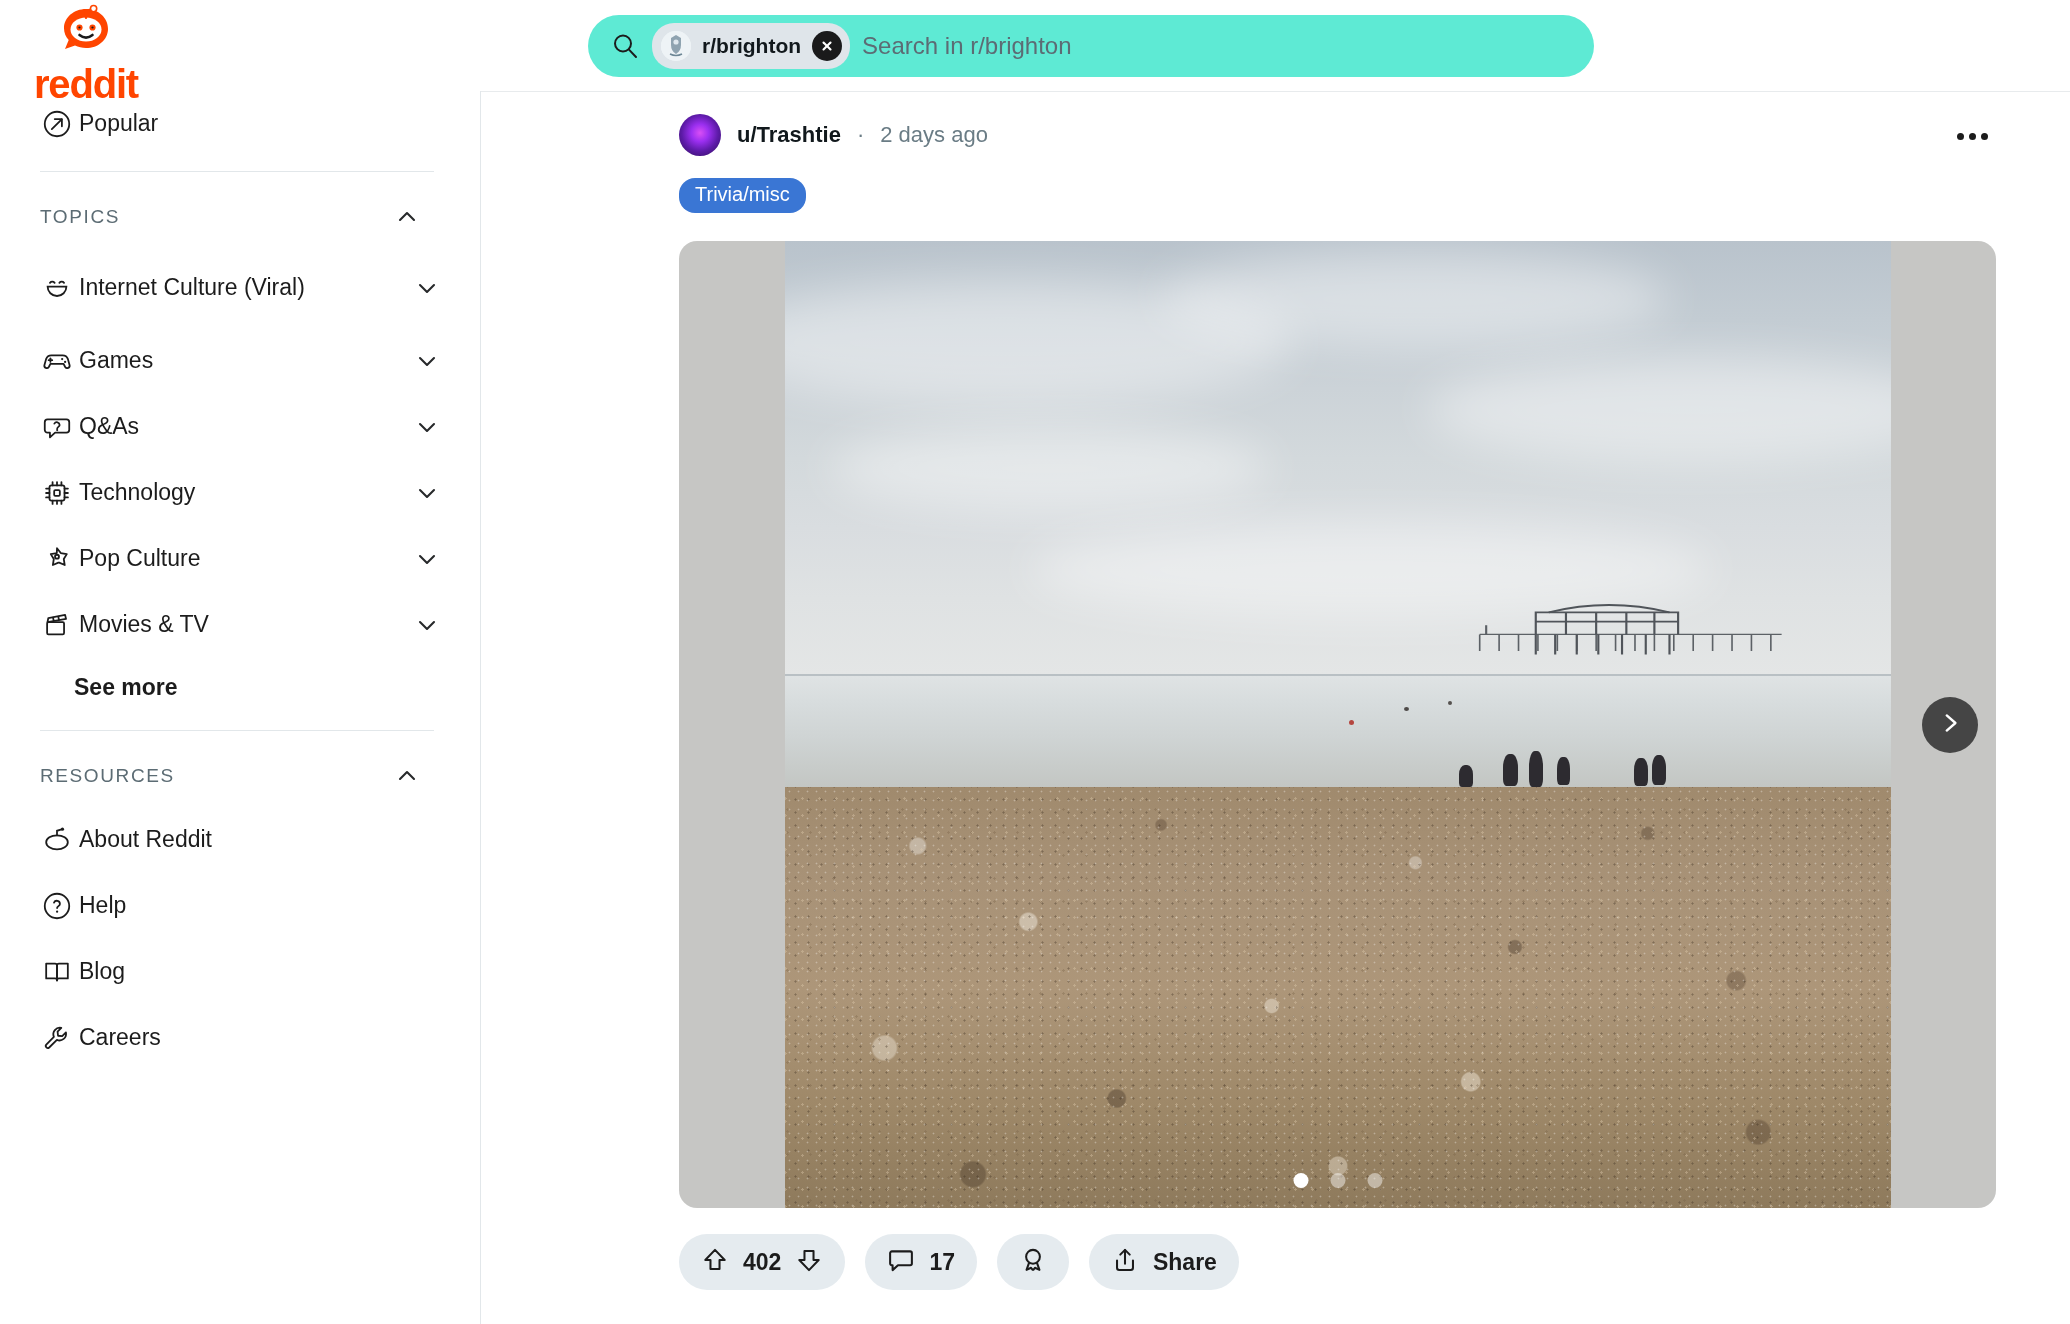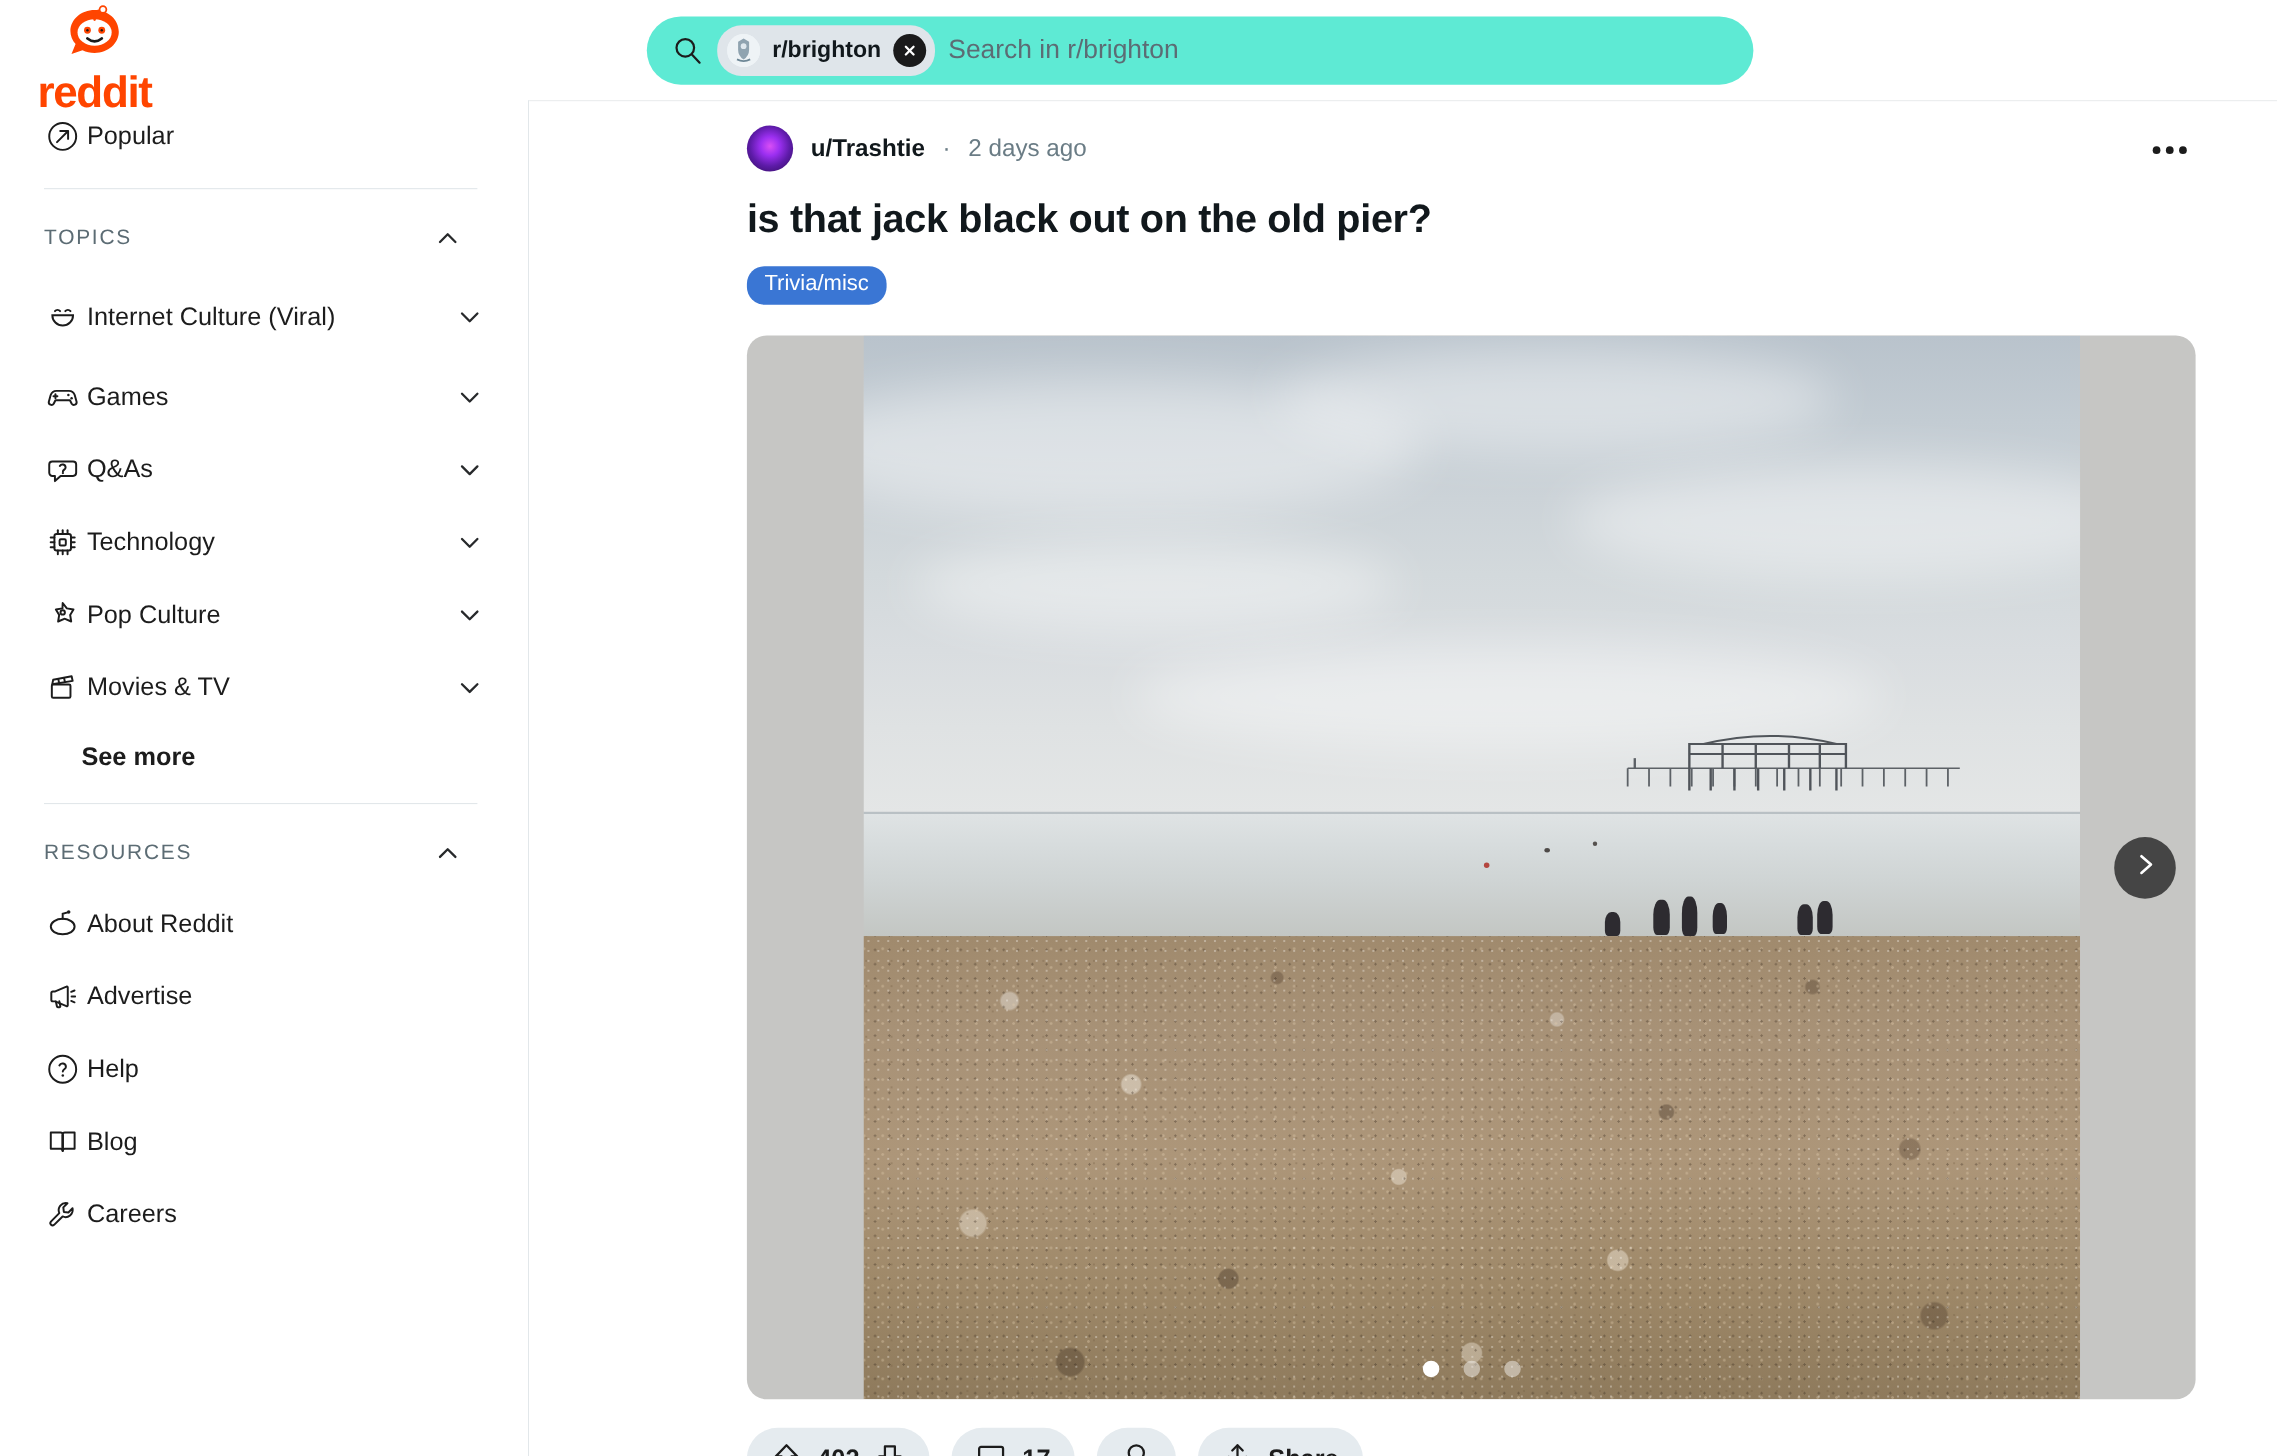--- a/index.html
+++ b/index.html
@@ -441,32 +441,20 @@
           <span class="ico">
             <svg viewBox="0 0 34 34" width="32" height="32" fill="none" stroke="currentColor" stroke-width="1.9" stroke-linecap="round">
               <path d="M5.5 19.5 a11.5 7.5 0 0 0 23 0 a11.5 7.5 0 0 0 -23 0"></path>
               <path d="M17 12 L17 7.2 L21.8 5.8"></path>
               <circle cx="22.8" cy="5.5" r="1.7" fill="currentColor" stroke="none"></circle>
             </svg>
           </span>
           <span class="label">About Reddit</span>
         </div>
 
-        <div class="nav-item">
-          <span class="ico">
-            <svg viewBox="0 0 34 34" width="32" height="32" fill="none" stroke="currentColor" stroke-width="1.9" stroke-linejoin="round" stroke-linecap="round">
-              <path d="M6 13.6 L6 20 a1.6 1.6 0 0 0 1.6 1.6 h2.2 L20.6 26.2 a0.9 0.9 0 0 0 1.3 -0.8 V8.2 a0.9 0.9 0 0 0 -1.3 -0.8 L9.8 12 H7.6 A1.6 1.6 0 0 0 6 13.6 z"></path>
-              <path d="M10.4 21.8 L11.4 26.4 a1 1 0 0 0 1 0.8 h1.4 a0.9 0.9 0 0 0 0.9 -1.1 l-1 -4.6"></path>
-              <line x1="25.2" y1="12.4" x2="28.4" y2="11.1"></line>
-              <line x1="25.6" y1="16.8" x2="29" y2="16.8"></line>
-              <line x1="25.2" y1="21.2" x2="28.4" y2="22.5"></line>
-            </svg>
-          </span>
-          <span class="label">Advertise</span>
-        </div>
 
         <div class="nav-item">
           <span class="ico">
             <svg viewBox="0 0 34 34" width="32" height="32" fill="none" stroke="currentColor" stroke-width="1.9" stroke-linecap="round">
               <circle cx="17" cy="17" r="13"></circle>
               <path d="M13.8 13.4 a3.3 3.3 0 0 1 6.3 1.4 c0 2.2 -3 2.4 -3 4.4"></path>
               <circle cx="17.1" cy="23" r="1.2" fill="currentColor" stroke="none"></circle>
             </svg>
           </span>
           <span class="label">Help</span>
@@ -503,21 +491,20 @@
           <span class="post-author">u/Trashtie</span>
           <span class="dot-sep">·</span>
           <span class="post-time">2 days ago</span>
           <span class="overflow-btn">
             <i></i>
               <i></i>
               <i></i>
           </span>
         </div>
 
-        <h1 class="post-title">is that jack black out on the old pier?</h1>
 
         <div><span class="flair">Trivia/misc</span></div>
 
         <div class="media-frame">
           <div class="photo">
             <div class="sky"></div>
             <div class="cloud" style="left:-6%; top:4%; width:52%; height:13%;"></div>
             <div class="cloud" style="left:34%; top:1%; width:46%; height:10%;"></div>
             <div class="cloud" style="left:58%; top:12%; width:48%; height:11%;"></div>
             <div class="cloud" style="left:4%; top:19%; width:40%; height:9%;"></div>

